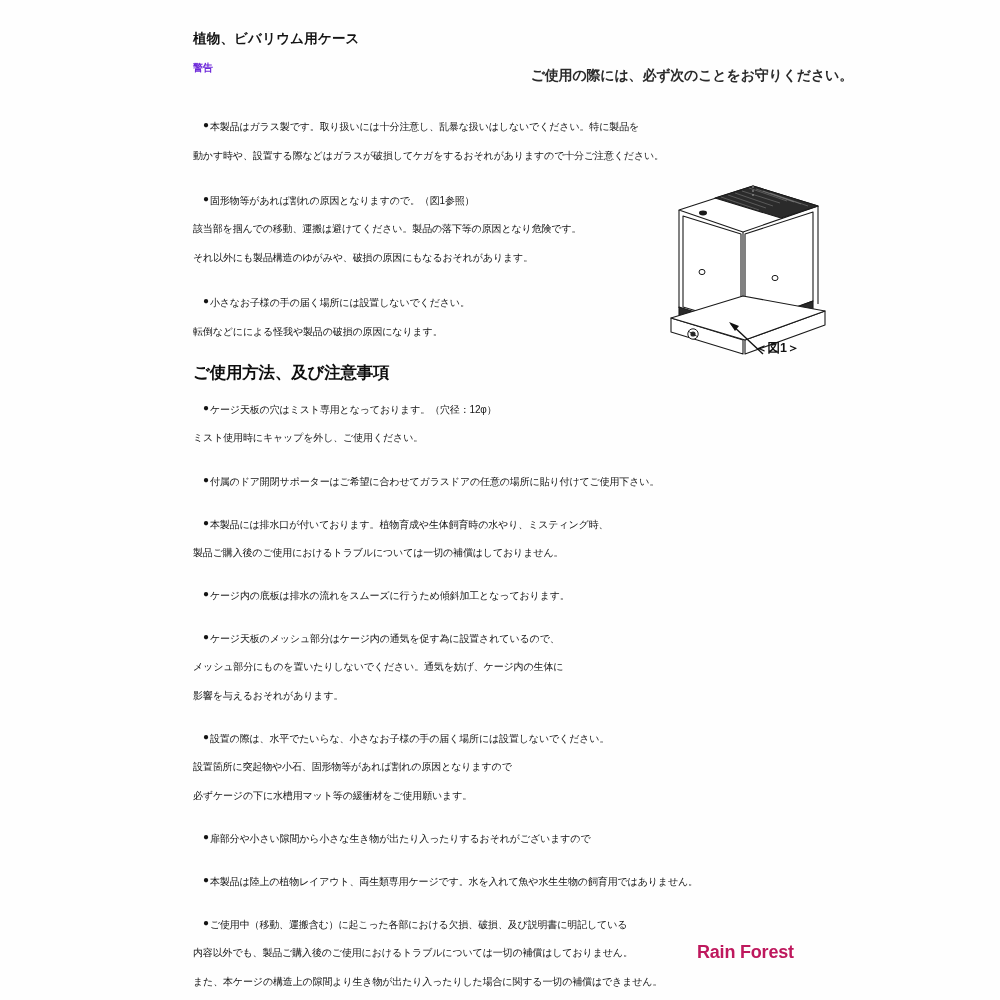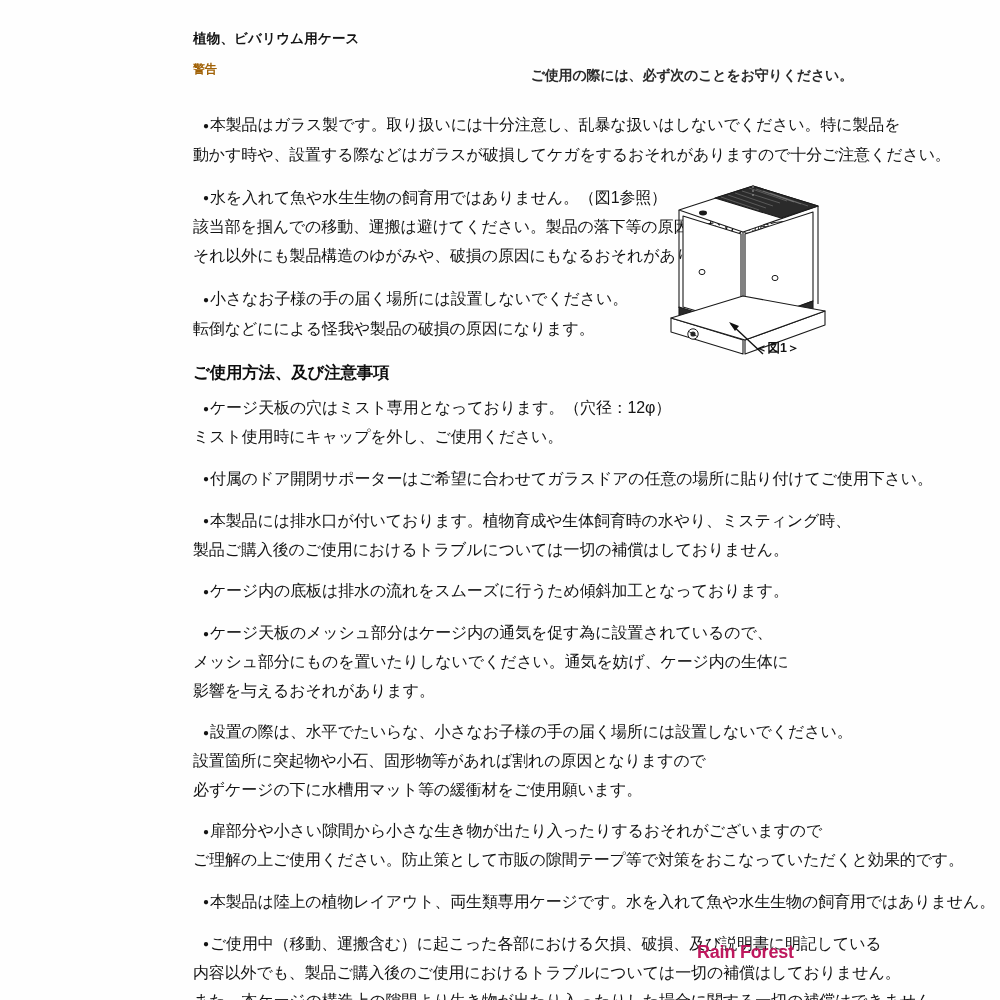--- a/index.html
+++ b/index.html
@@ -50,23 +50,23 @@
 
   .warning-row {
     position: relative;
     margin-top: 13px;
     height: 22px;
   }
   .warning-label {
     position: absolute;
     left: 0;
     top: 0;
-    font-size: 12px;
-    font-weight: 700;
-    color: #a16207;
+    font-size: 10px;
+    font-weight: 700;
+    color: #6d28d9;
   }
   .warning-note {
     position: absolute;
     right: 0;
     top: 6px;
     font-size: 14px;
     font-weight: 600;
     color: #2a2a2a;
     letter-spacing: -0.2px;
   }
@@ -75,21 +75,21 @@
   .body-block {
     position: absolute;
     left: 193px;
     top: 110px;
     width: 680px;
   }
   .para {
     margin: 0 0 14px 0;
   }
   .line {
-    font-size: 16px;
+    font-size: 10px;
     line-height: 29px;
     color: #131313;
     letter-spacing: -0.15px;
     white-space: nowrap;
     font-weight: 500;
   }
   .line.bullet {
     margin-left: 10px;
   }
   .line.bullet::before {
@@ -162,21 +162,21 @@
   </div>
 
   <div class="body-block">
 
     <div class="para">
       <div class="line bullet">本製品はガラス製です。取り扱いには十分注意し、乱暴な扱いはしないでください。特に製品を</div>
       <div class="line">動かす時や、設置する際などはガラスが破損してケガをするおそれがありますので十分ご注意ください。</div>
     </div>
 
     <div class="para">
-      <div class="line bullet">水を入れて魚や水生生物の飼育用ではありません。（図1参照）</div>
+      <div class="line bullet">固形物等があれば割れの原因となりますので。（図1参照）</div>
       <div class="line">該当部を掴んでの移動、運搬は避けてください。製品の落下等の原因となり危険です。</div>
       <div class="line">それ以外にも製品構造のゆがみや、破損の原因にもなるおそれがあります。</div>
     </div>
 
     <div class="para">
       <div class="line bullet">小さなお子様の手の届く場所には設置しないでください。</div>
       <div class="line">転倒などにによる怪我や製品の破損の原因になります。</div>
     </div>
 
   </div>
@@ -267,21 +267,20 @@
     </div>
 
     <div class="para">
       <div class="line bullet">設置の際は、水平でたいらな、小さなお子様の手の届く場所には設置しないでください。</div>
       <div class="line">設置箇所に突起物や小石、固形物等があれば割れの原因となりますので</div>
       <div class="line">必ずケージの下に水槽用マット等の緩衝材をご使用願います。</div>
     </div>
 
     <div class="para">
       <div class="line bullet">扉部分や小さい隙間から小さな生き物が出たり入ったりするおそれがございますので</div>
-      <div class="line">ご理解の上ご使用ください。防止策として市販の隙間テープ等で対策をおこなっていただくと効果的です。</div>
     </div>
 
     <div class="para">
       <div class="line bullet">本製品は陸上の植物レイアウト、両生類専用ケージです。水を入れて魚や水生生物の飼育用ではありません。</div>
     </div>
 
     <div class="para">
       <div class="line bullet">ご使用中（移動、運搬含む）に起こった各部における欠損、破損、及び説明書に明記している</div>
       <div class="line">内容以外でも、製品ご購入後のご使用におけるトラブルについては一切の補償はしておりません。</div>
       <div class="line">また、本ケージの構造上の隙間より生き物が出たり入ったりした場合に関する一切の補償はできません。</div>

